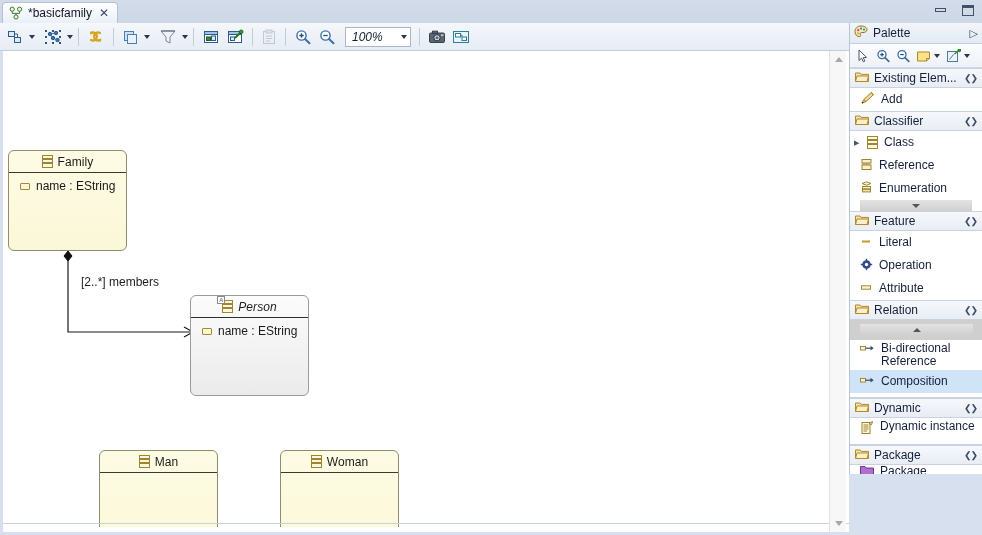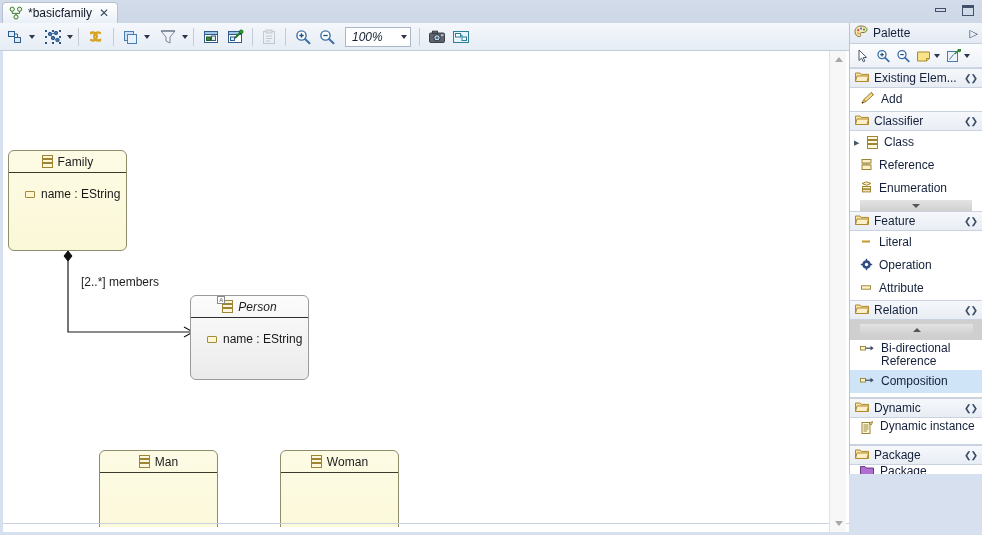--- a/index.html
+++ b/index.html
@@ -115,21 +115,21 @@
   .umlbox.yellow { background: linear-gradient(to bottom, #fdfbe4 0%, #fbf8d8 100%); border-color: #8d8d6c; }
   .umlbox.grey   { background: linear-gradient(to bottom, #fcfcfc 0%, #ebebeb 100%); border-color: #9a9a9a; }
   .uml-title {
     height: 22px; display: flex; align-items: center; justify-content: center; gap: 5px;
     font-size: 12px; color: #1b1b1b;
     border-bottom: 1px solid #3a3a2a;
   }
   .umlbox.grey .uml-title { border-bottom-color: #2e2e2e; }
   .uml-title .tname { letter-spacing: .1px; }
   .uml-title .tname.abstract { font-style: italic; }
-  .uml-body { padding: 5px 0 0 8px; margin-top: 8px; }
+  .uml-body { padding: 5px 0 0 3px; }
   .uml-attr {
     display: flex; align-items: center; gap: 6px;
     padding: 0 0 0 8px; height: 16px; font-size: 12px; color: #191919;
   }
   .attr-icon {
     width: 10px; height: 7px; border: 1px solid #a08a3c; background: #fff6cf; border-radius: 1px;
     display: inline-block; flex: none;
   }
   
   .cls-icon { width: 11px; height: 13px; position: relative; flex: none; }
@@ -395,21 +395,21 @@
           <span class="tname">Family</span>
         </div>
         <div class="uml-body">
           <div class="uml-attr">
             <span class="attr-icon ico"></span>
             <span>name : EString</span>
           </div>
         </div>
       </div>
 
-      <div class="umlbox grey" style="left:187px; top:238px; width:119px; height:85px;">
+      <div class="umlbox grey" style="left:187px; top:238px; width:119px; height:101px;">
         <div class="uml-title">
           <span class="cls-icon ico" style="position:relative;">
             <i></i>
               <i></i>
               <i></i>
             <span class="abs-badge">A</span>
           </span>
           <span class="tname abstract">Person</span>
         </div>
         <div class="uml-body">

